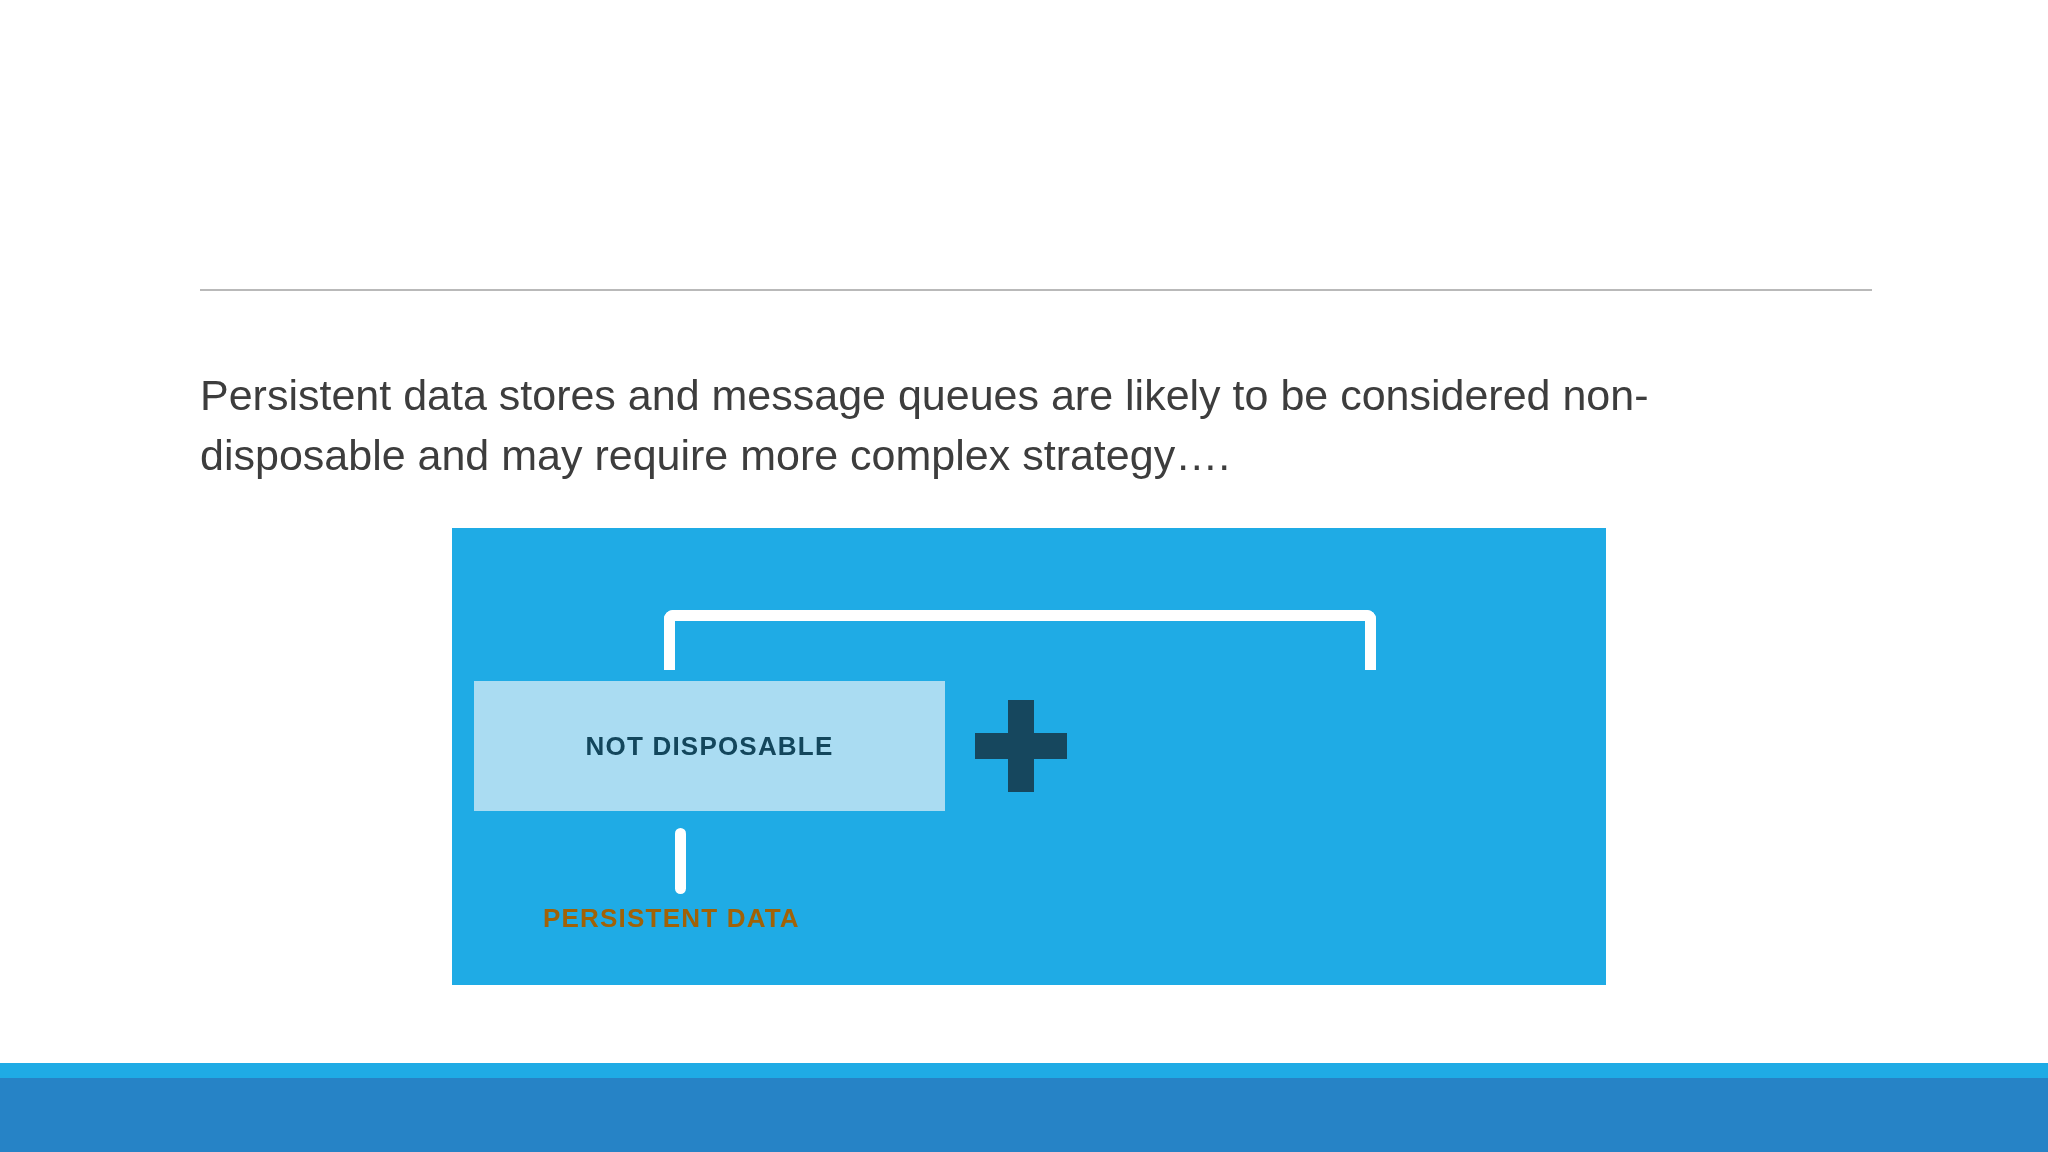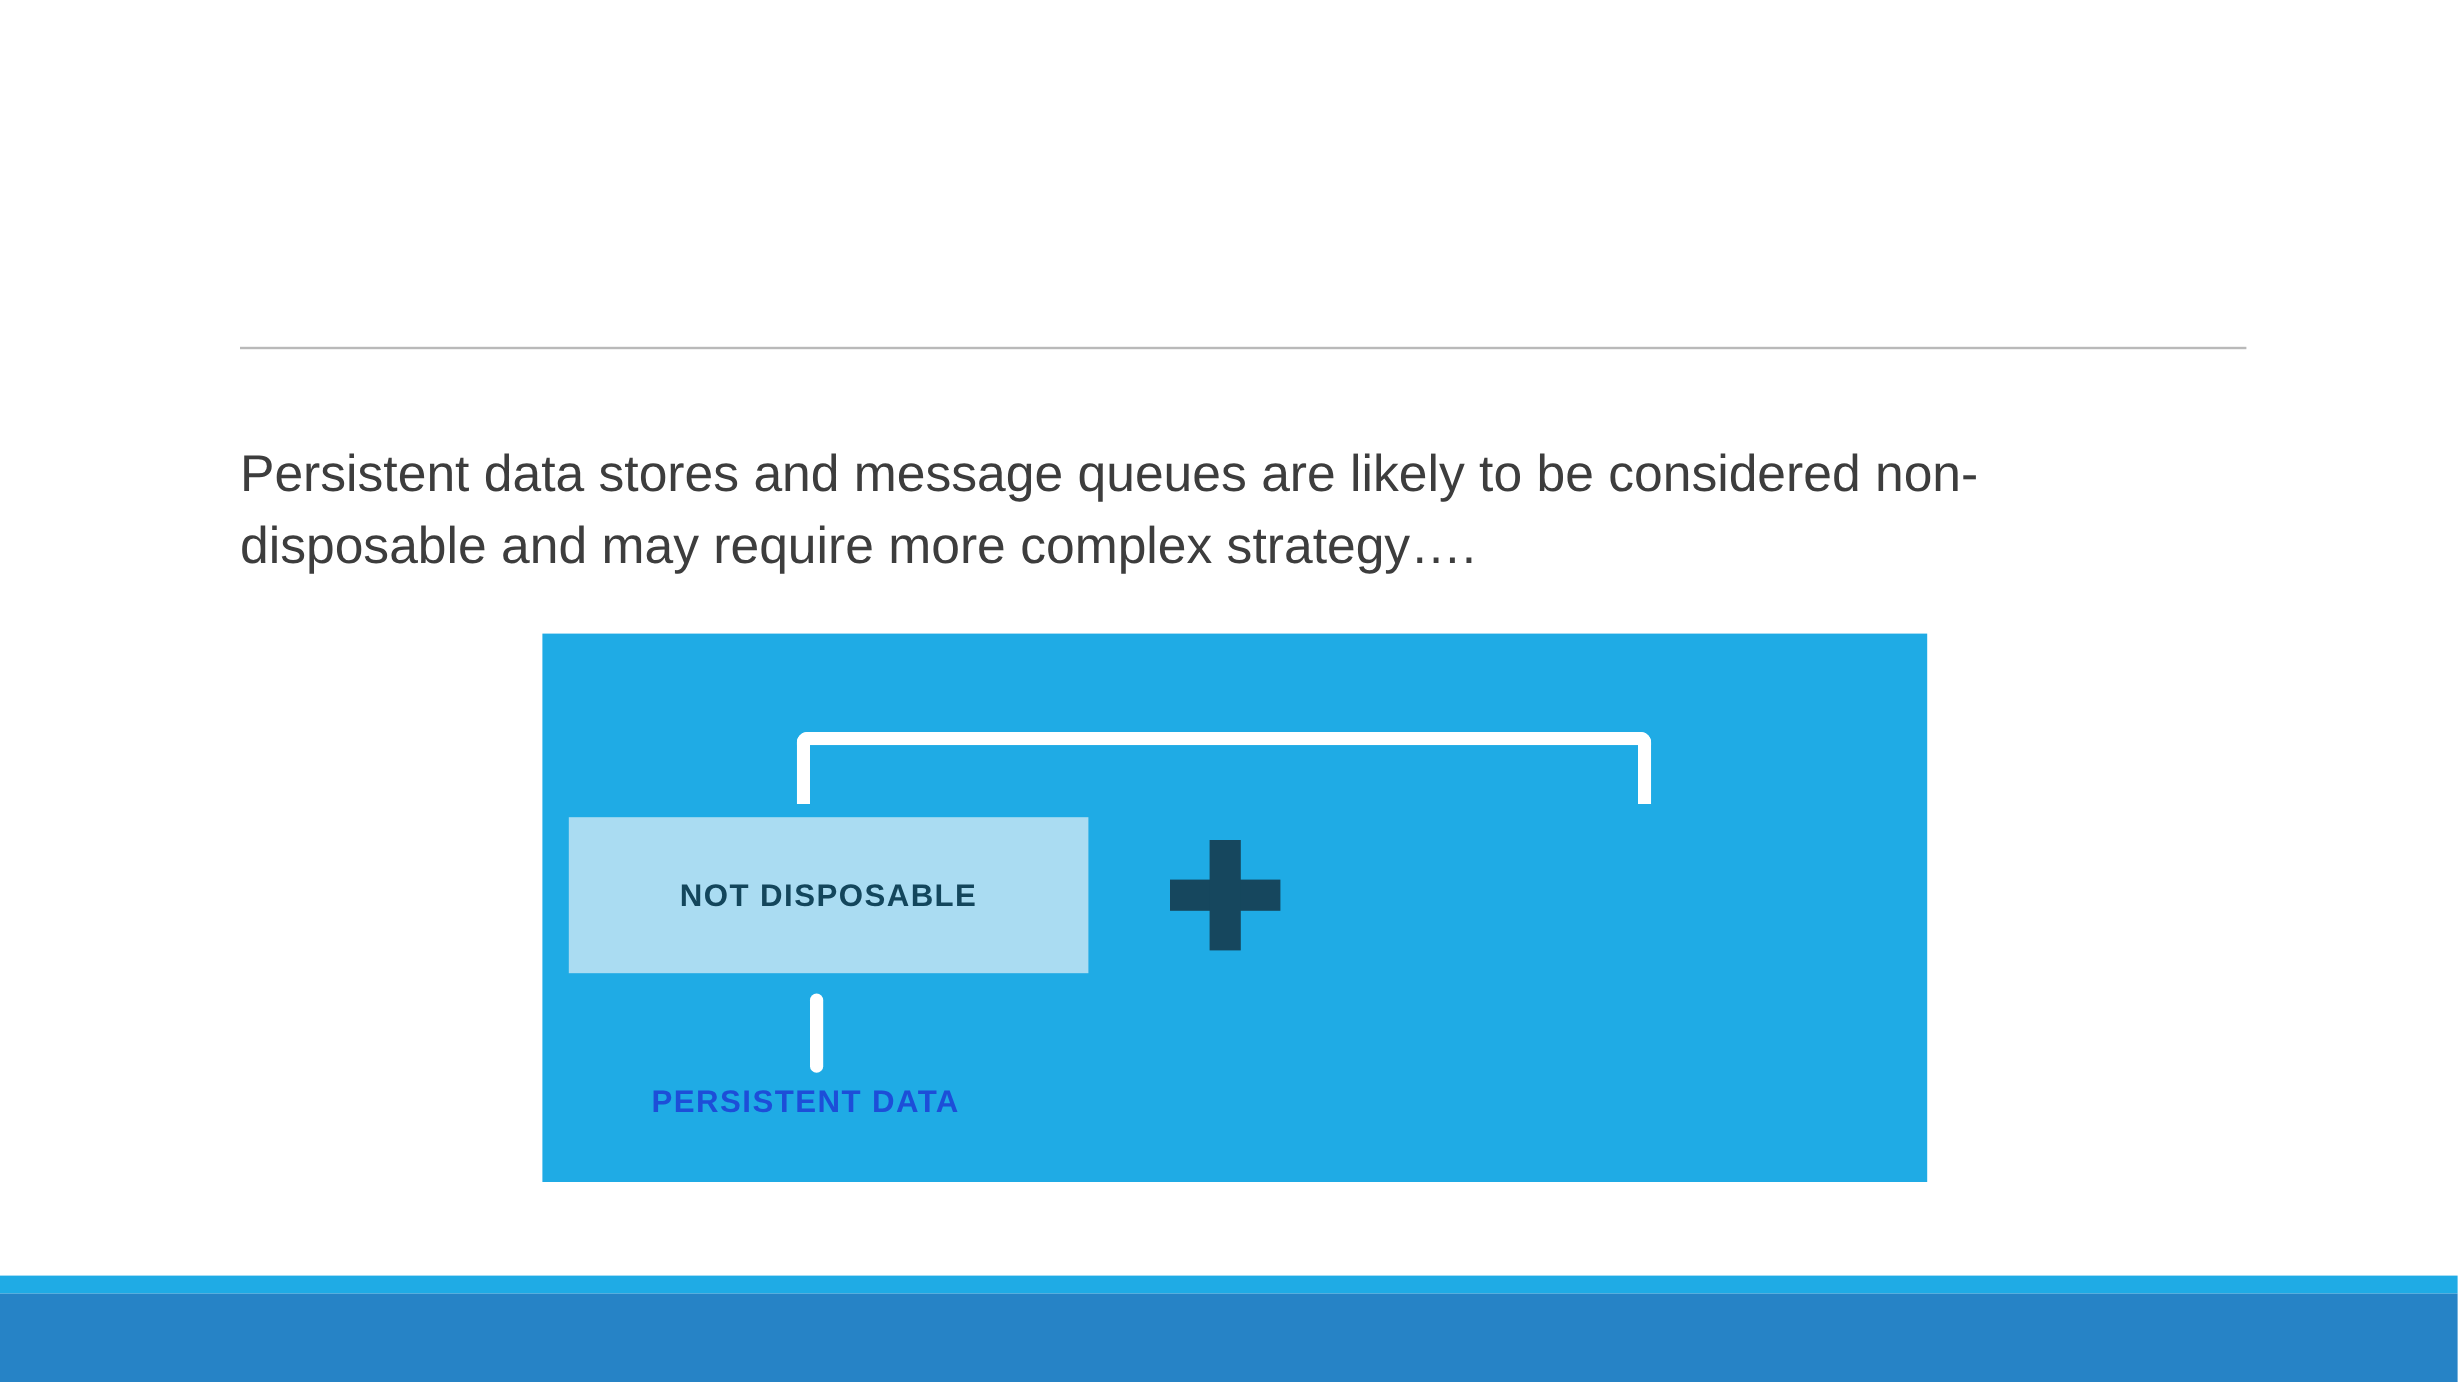--- a/index.html
+++ b/index.html
@@ -99,21 +99,21 @@
   .concept-box {
     position: absolute;
     top: 681px;
     height: 130px;
     display: flex;
     align-items: center;
     justify-content: center;
   }
   .box-not-disposable {
     left: 474px;
-    width: 433px;
+    width: 471px;
     background: #aadcf2;
   }
   .box-disposable {
     left: 1100px;
     width: 470px;
     background: #aeeec8;
   }
   .concept-box .label {
     font-size: 26px;
     font-weight: 700;
@@ -148,21 +148,21 @@
   }
 
   
   .persistent-caption {
     position: absolute;
     left: 543px;
     top: 903px;
     font-size: 26px;
     font-weight: 700;
     letter-spacing: 1.2px;
-    color: #1d4ed8;
+    color: #a16207;
     white-space: nowrap;
   }
 
   
   .footer-strip-light {
     position: absolute;
     left: 0;
     top: 1063px;
     width: 2048px;
     height: 15px;

